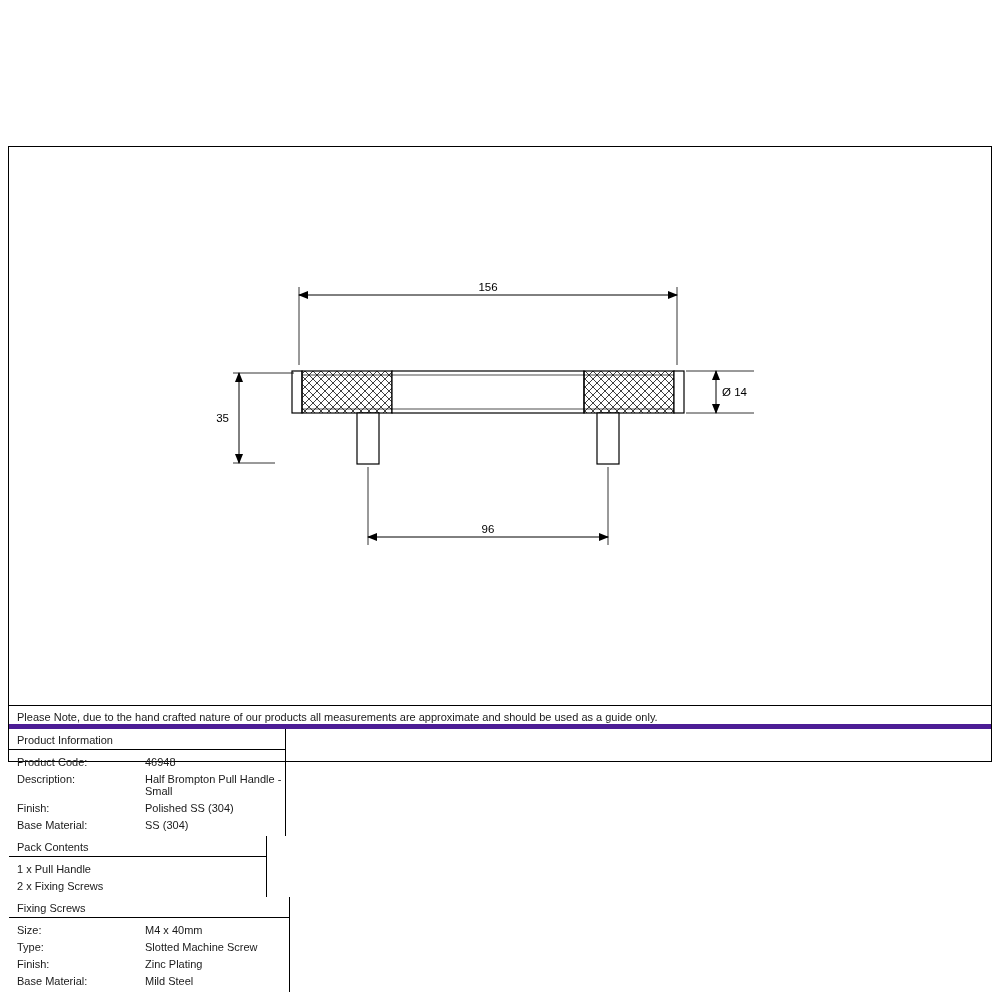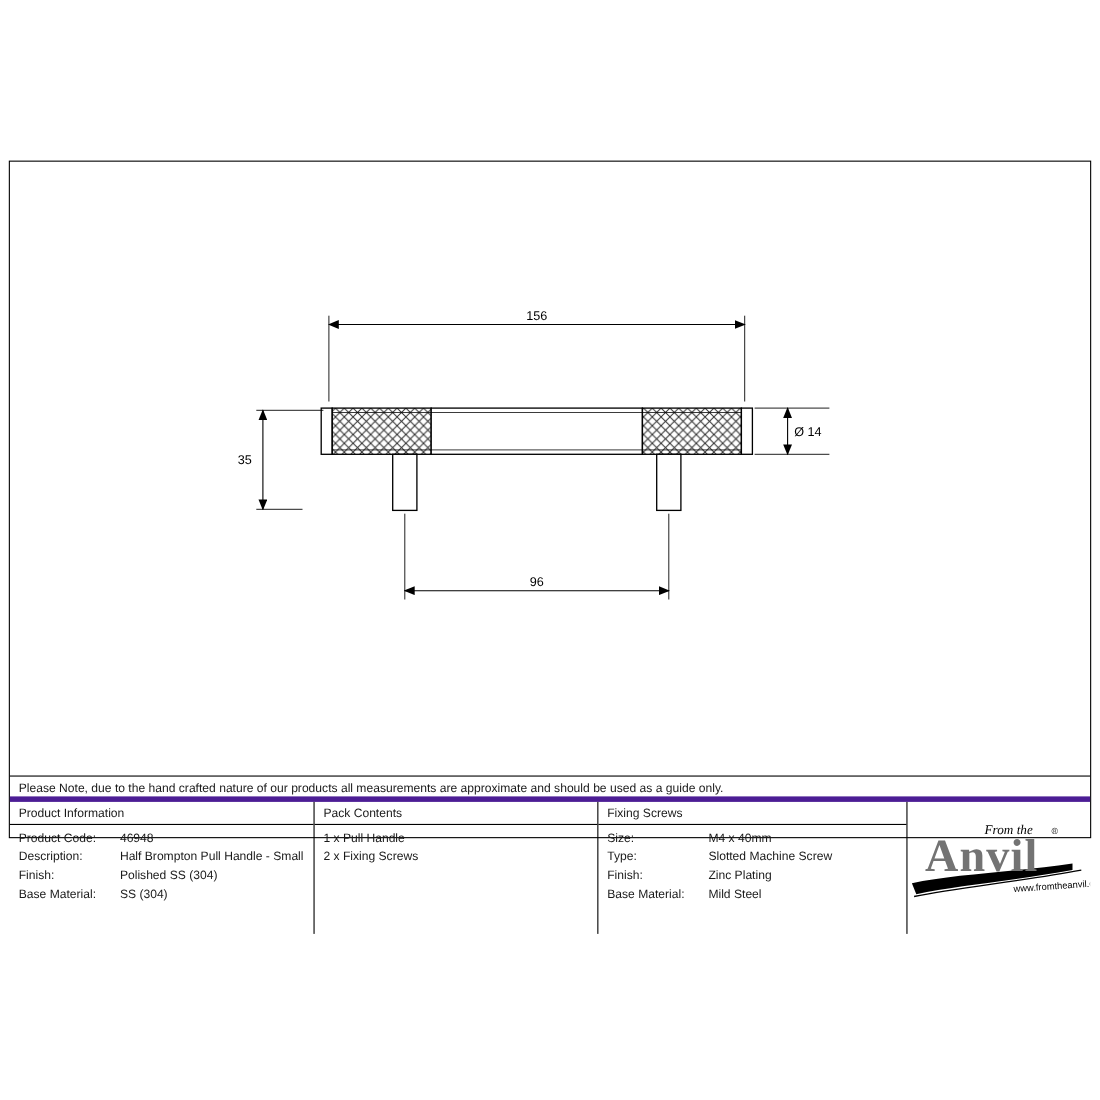--- a/index.html
+++ b/index.html
@@ -54,20 +54,21 @@
   }
 
   
   #info-table {
     position: absolute;
     left: 0;
     top: 582px;
     width: 982px;
     height: 120px;
     display: flex;
+    flex-direction: column;
   }
   .info-col {
     box-sizing: border-box;
     position: relative;
     border-right: 1px solid #000;
   }
   .info-col:last-child { border-right: none; }
   .col-1 { width: 277px; }
   .col-2 { width: 258px; }
   .col-3 { width: 281px; }
@@ -85,20 +86,21 @@
     height: 0;
   }
   .col-body {
     padding: 6px 0 0 8px;
     font-size: 11px;
   }
   .kv {
     display: flex;
     margin-bottom: 5px;
     line-height: 12px;
+    gap: 36px;
   }
   .kv .k { width: 92px; flex: 0 0 92px; }
   .kv .v { flex: 1 1 auto; }
   .plain-line { margin-bottom: 5px; line-height: 12px; font-size: 11px; }
 
   
   #logo-cell {
     position: relative;
     width: 166px;
     height: 120px;

